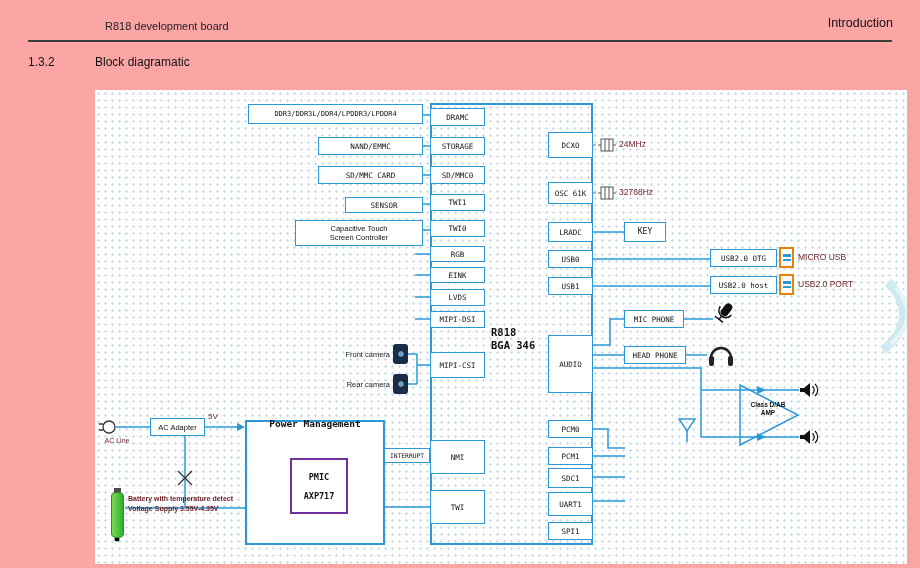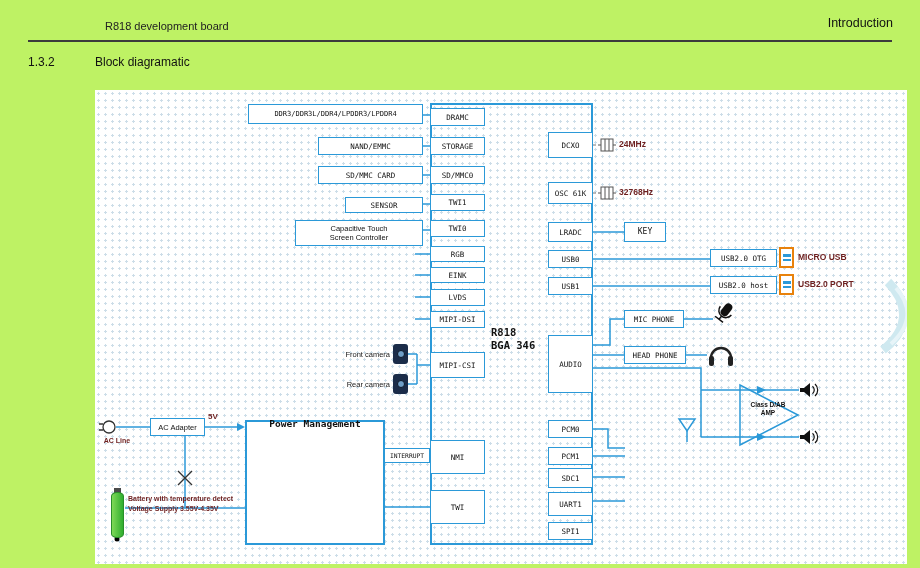--- a/index.html
+++ b/index.html
@@ -4,21 +4,21 @@
 <style>
   :root{
     --blue:#2b99d8;
     --maroon:#6d1f1f;
     --orange:#e8820c;
     --purple:#7030a0;
   }
   *{box-sizing:border-box;margin:0;padding:0}
   html,body{width:920px;height:568px}
   body{font-family:"Liberation Sans",sans-serif;background:#fff}
-  .page{position:relative;width:920px;height:568px;background:#bef264;overflow:hidden}
+  .page{position:relative;width:920px;height:568px;background:#fca5a5;overflow:hidden}
   .abs{position:absolute}
   .hdr-left{left:105px;top:20px;font-size:11px;color:#222}
   .hdr-right{right:27px;top:16px;font-size:12.5px;color:#111}
   .hdr-rule{left:28px;top:40px;width:864px;height:2px;background:#3c3c3c}
   .sec-num{left:28px;top:55px;font-size:12px;color:#111}
   .sec-title{left:95px;top:55px;font-size:12px;color:#111}
   .diagram{left:95px;top:90px;width:812px;height:474px;
     background-color:#fff;
     background-image:radial-gradient(circle,#ccdde8 1px,transparent 1.1px);
     background-size:7px 7px}
@@ -28,21 +28,21 @@
     font-family:"DejaVu Sans Mono",monospace;font-size:7.5px;color:#111;
     text-align:center;line-height:1.2;white-space:nowrap}
   .sans{font-family:"Liberation Sans",sans-serif}
   .thick{border-width:2px}
   .soc{background:transparent}
   .soc-label{position:absolute;font-family:"DejaVu Sans Mono",monospace;
     font-weight:bold;font-size:10.5px;line-height:13px;color:#111;text-align:left}
   .panel{position:absolute;background:#c9c9c9;border:1px solid #777;
     display:flex;align-items:center;justify-content:center;
     font-family:"DejaVu Serif",serif;font-size:16px;color:#1c1c1c}
-  .lbl{position:absolute;font-weight:bold;color:#111;white-space:nowrap}
+  .lbl{position:absolute;font-weight:normal;color:#111;white-space:nowrap}
   .maroon{color:var(--maroon)}
   .cam{position:absolute;width:15px;height:20px;background:#1b2c49;border-radius:3px;
     display:flex;align-items:center;justify-content:center}
   .cam .lens{width:8px;height:8px;border-radius:50%;background:#6f9ec7;border:1px solid #0b1626}
   .usbconn{position:absolute;border:2px solid var(--orange);background:#fff;
     display:flex;flex-direction:column;align-items:center;justify-content:center;gap:2px}
   .usbconn .pin{width:8px;height:2.5px;background:var(--blue)}
   .pmic{position:absolute;border:2px solid var(--purple);background:#fff;
     display:flex;flex-direction:column;align-items:center;justify-content:center;gap:9px;
     font-family:"DejaVu Sans Mono",monospace;font-weight:bold;font-size:8.5px;color:#111}
@@ -249,20 +249,24 @@
       <span style="display:block">AMP</span>
     </div>
 
 
     <div class="box sans" style="left:55px;top:328px;width:55px;height:18px;font-size:7.5px">AC Adapter</div>
     <span class="lbl maroon" style="left:0px;top:347px;width:44px;font-size:7px;text-align:center">AC Line</span>
     <span class="lbl maroon" style="left:113px;top:322px;font-size:8px">5V</span>
 
     <div class="box thick" style="left:150px;top:330px;width:140px;height:125px"></div>
     <div class="pm-title" style="left:152px;top:328px;width:136px">Power Management</div>
+    <div class="pmic" style="left:195px;top:368px;width:58px;height:56px">
+      <span>PMIC</span>
+      <span>AXP717</span>
+    </div>
     <div class="interrupt" style="left:289px;top:358px;width:46px;height:15px">INTERRUPT</div>
 
     <div class="battery" style="left:16px;top:402px"></div>
     <div class="abs small-note maroon" style="left:33px;top:404px;width:180px">
       <span style="display:block">Battery with temperature detect</span>
       <span style="display:block">Voltage Supply 3.55V-4.35V</span>
     </div>
 
   </div>
 </div>

